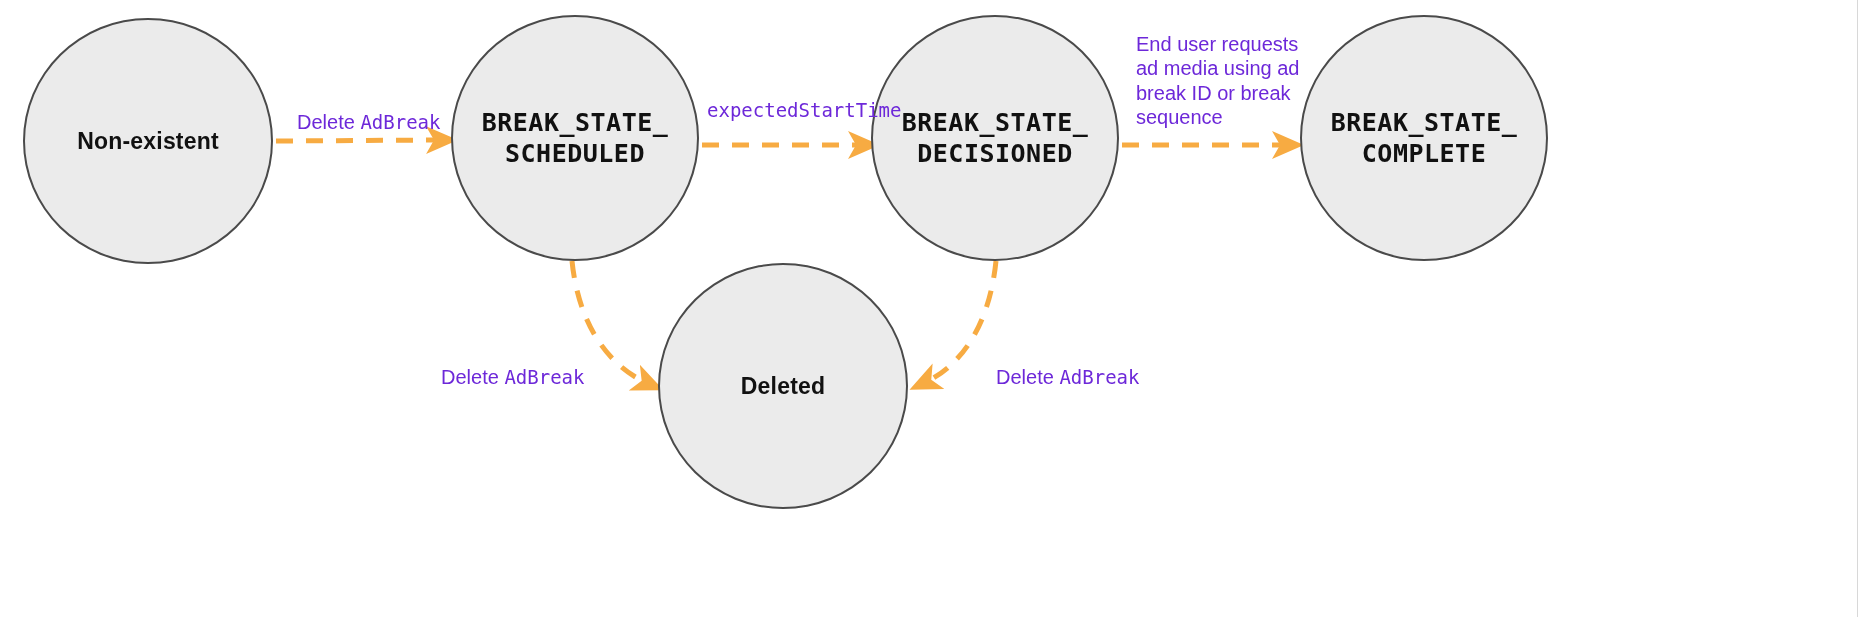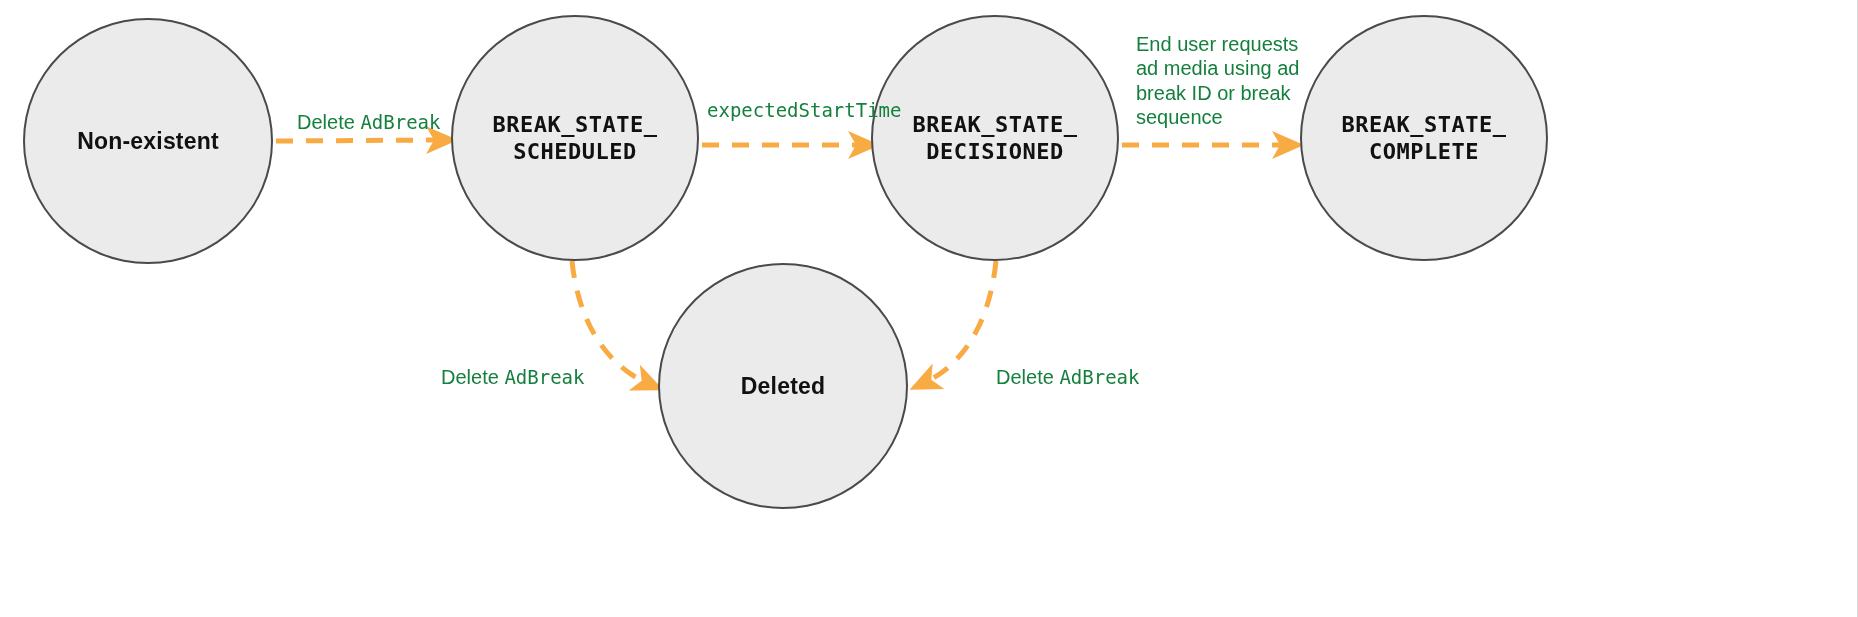--- a/index.html
+++ b/index.html
@@ -40,30 +40,30 @@
   }
   .node-label {
     font-weight: bold;
     color: #111111;
     line-height: 1.25;
     white-space: pre-line;
     letter-spacing: 0.2px;
   }
   .node-label.mono {
     font-family: "DejaVu Sans Mono", "Liberation Mono", monospace;
-    font-size: 22px;
+    font-size: 25px;
     letter-spacing: 0.5px;
   }
   .node-label.sans {
     font-family: "Liberation Sans", sans-serif;
     font-size: 23px;
   }
   .edge-label {
     position: absolute;
-    color: #15803d;
+    color: #6d28d9;
     font-size: 20px;
     line-height: 1.22;
     white-space: pre-line;
   }
   .edge-label.sans {
     font-family: "Liberation Sans", sans-serif;
   }
   .edge-label .l-sans {
     font-family: "Liberation Sans", sans-serif;
     font-size: 20px;

